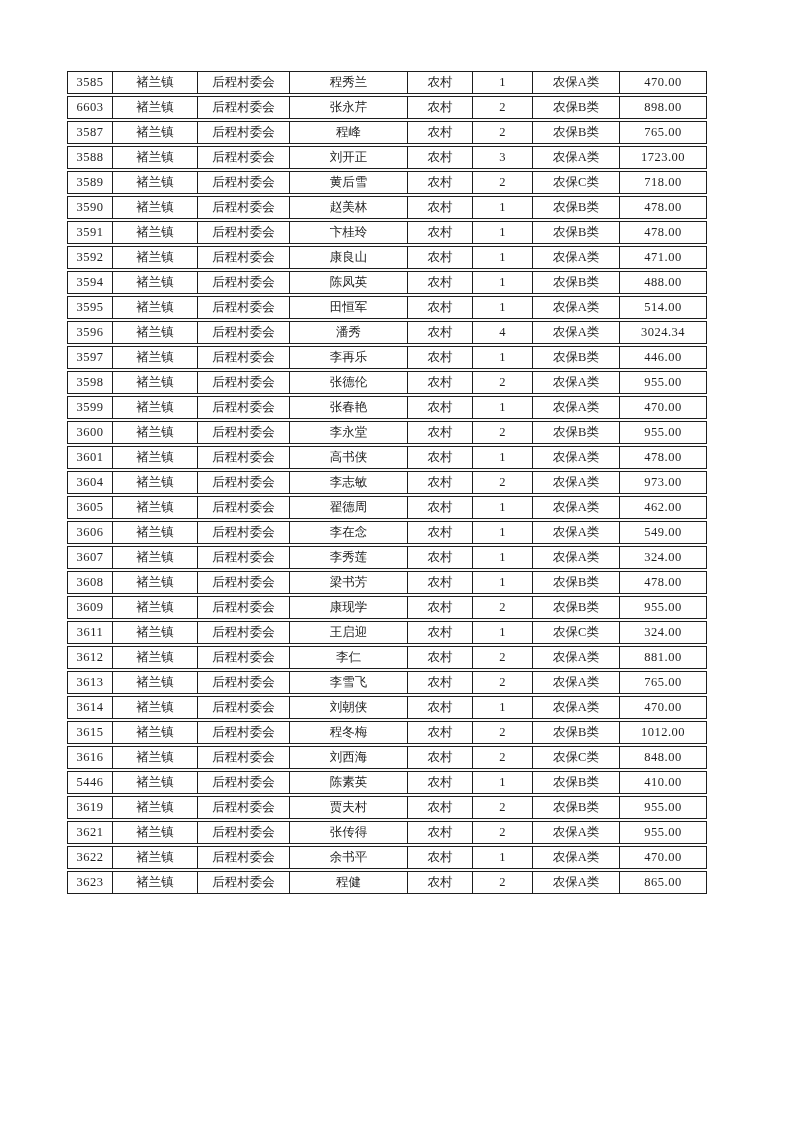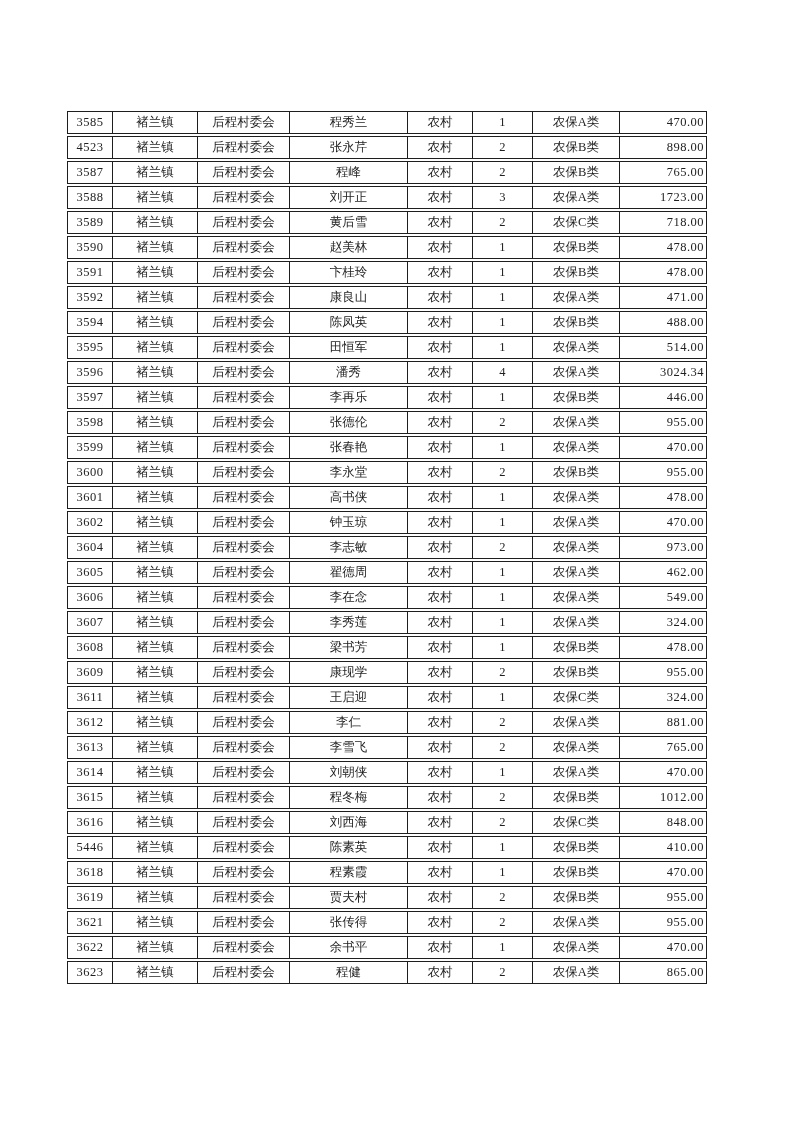--- a/index.html
+++ b/index.html
@@ -24,21 +24,20 @@
     background: #ffffff;
   }
   table.grid {
     position: absolute;
     left: 67px;
     top: 69px;
     width: 640px;
     border-collapse: separate;
     border-spacing: 0 2px;
     table-layout: fixed;
-    margin-top: 40px;
   }
   table.grid td {
     box-sizing: border-box;
     height: 23px;
     padding: 0 2px;
     text-align: center;
     vertical-align: middle;
     font-size: 12.5px;
     line-height: 1;
     white-space: nowrap;
@@ -51,21 +50,20 @@
     background: #ffffff;
   }
   table.grid td:first-child {
     border-left: 1px solid #1e1e1e;
   }
   table.grid td.num {
     letter-spacing: 0.5px;
   }
   table.grid td.amount {
     letter-spacing: 0.5px;
-    text-align: right;
   }
 </style>
 </head>
 <body>
 
 <div class="page">
   <table class="grid">
     <colgroup>
       <col style="width:46px">
       <col style="width:85px">
@@ -81,21 +79,21 @@
           <td class="num">3585</td>
           <td>褚兰镇</td>
           <td>后程村委会</td>
           <td>程秀兰</td>
           <td>农村</td>
           <td class="num">1</td>
           <td>农保A类</td>
           <td class="amount">470.00</td>
         </tr>
         <tr>
-          <td class="num">4523</td>
+          <td class="num">6603</td>
           <td>褚兰镇</td>
           <td>后程村委会</td>
           <td>张永芹</td>
           <td>农村</td>
           <td class="num">2</td>
           <td>农保B类</td>
           <td class="amount">898.00</td>
         </tr>
         <tr>
           <td class="num">3587</td>
@@ -231,30 +229,20 @@
           <td class="num">3601</td>
           <td>褚兰镇</td>
           <td>后程村委会</td>
           <td>高书侠</td>
           <td>农村</td>
           <td class="num">1</td>
           <td>农保A类</td>
           <td class="amount">478.00</td>
         </tr>
         <tr>
-          <td class="num">3602</td>
-          <td>褚兰镇</td>
-          <td>后程村委会</td>
-          <td>钟玉琼</td>
-          <td>农村</td>
-          <td class="num">1</td>
-          <td>农保A类</td>
-          <td class="amount">470.00</td>
-        </tr>
-        <tr>
           <td class="num">3604</td>
           <td>褚兰镇</td>
           <td>后程村委会</td>
           <td>李志敏</td>
           <td>农村</td>
           <td class="num">2</td>
           <td>农保A类</td>
           <td class="amount">973.00</td>
         </tr>
         <tr>
@@ -369,30 +357,20 @@
         </tr>
         <tr>
           <td class="num">5446</td>
           <td>褚兰镇</td>
           <td>后程村委会</td>
           <td>陈素英</td>
           <td>农村</td>
           <td class="num">1</td>
           <td>农保B类</td>
           <td class="amount">410.00</td>
-        </tr>
-        <tr>
-          <td class="num">3618</td>
-          <td>褚兰镇</td>
-          <td>后程村委会</td>
-          <td>程素霞</td>
-          <td>农村</td>
-          <td class="num">1</td>
-          <td>农保B类</td>
-          <td class="amount">470.00</td>
         </tr>
         <tr>
           <td class="num">3619</td>
           <td>褚兰镇</td>
           <td>后程村委会</td>
           <td>贾夫村</td>
           <td>农村</td>
           <td class="num">2</td>
           <td>农保B类</td>
           <td class="amount">955.00</td>

